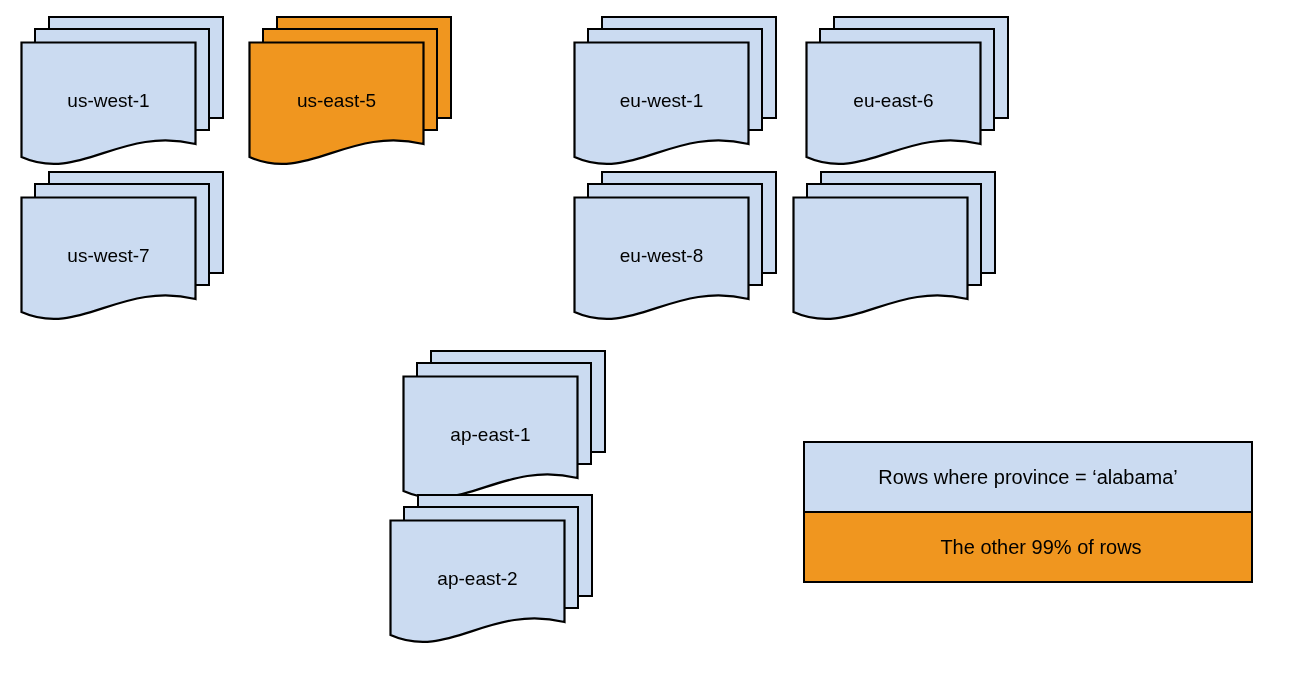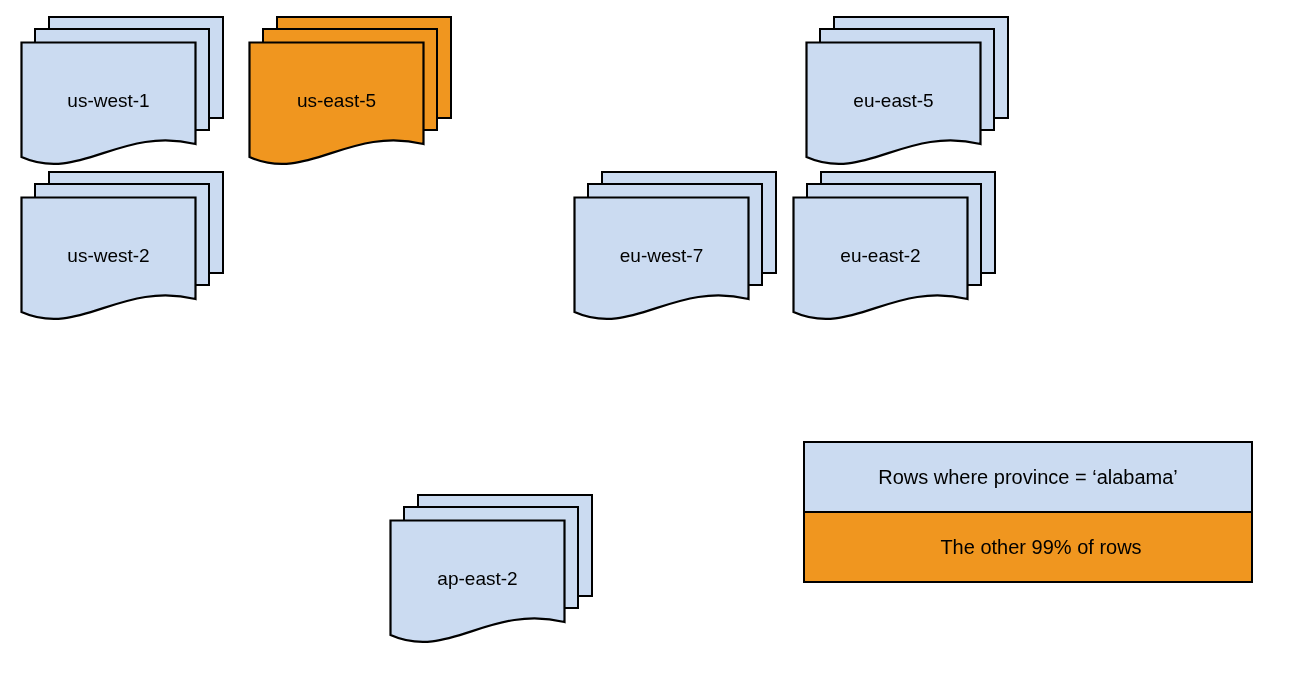--- a/index.html
+++ b/index.html
@@ -104,58 +104,73 @@
 
   <div class="stack orange" style="left:248px;top:16px">
     <div class="sheet s3"></div>
     <div class="sheet s2"></div>
     <svg class="docsvg" viewBox="0 0 177 125">
       <path d="M1.5,1.5 H175.5 V103 C100,85 60,142 1.5,116 Z"></path>
     </svg>
     <div class="label">us-east-5</div>
   </div>
 
+  <div class="stack blue" style="left:573px;top:16px">
+    <div class="sheet s3"></div>
+    <div class="sheet s2"></div>
+    <svg class="docsvg" viewBox="0 0 177 125">
+      <path d="M1.5,1.5 H175.5 V103 C100,85 60,142 1.5,116 Z"></path>
+    </svg>
+    <div class="label">eu-west-1</div>
+  </div>
 
   <div class="stack blue" style="left:805px;top:16px">
     <div class="sheet s3"></div>
     <div class="sheet s2"></div>
     <svg class="docsvg" viewBox="0 0 177 125">
       <path d="M1.5,1.5 H175.5 V103 C100,85 60,142 1.5,116 Z"></path>
     </svg>
-    <div class="label">eu-east-5</div>
+    <div class="label">eu-east-6</div>
   </div>
 
   <div class="stack blue" style="left:20px;top:171px">
     <div class="sheet s3"></div>
     <div class="sheet s2"></div>
     <svg class="docsvg" viewBox="0 0 177 125">
       <path d="M1.5,1.5 H175.5 V103 C100,85 60,142 1.5,116 Z"></path>
     </svg>
-    <div class="label">us-west-2</div>
+    <div class="label">us-west-7</div>
   </div>
 
 
   <div class="stack blue" style="left:573px;top:171px">
     <div class="sheet s3"></div>
     <div class="sheet s2"></div>
     <svg class="docsvg" viewBox="0 0 177 125">
       <path d="M1.5,1.5 H175.5 V103 C100,85 60,142 1.5,116 Z"></path>
     </svg>
-    <div class="label">eu-west-7</div>
+    <div class="label">eu-west-8</div>
   </div>
 
   <div class="stack blue" style="left:792px;top:171px">
     <div class="sheet s3"></div>
     <div class="sheet s2"></div>
     <svg class="docsvg" viewBox="0 0 177 125">
       <path d="M1.5,1.5 H175.5 V103 C100,85 60,142 1.5,116 Z"></path>
     </svg>
-    <div class="label">eu-east-2</div>
   </div>
 
+  <div class="stack blue" style="left:402px;top:350px">
+    <div class="sheet s3"></div>
+    <div class="sheet s2"></div>
+    <svg class="docsvg" viewBox="0 0 177 125">
+      <path d="M1.5,1.5 H175.5 V103 C100,85 60,142 1.5,116 Z"></path>
+    </svg>
+    <div class="label">ap-east-1</div>
+  </div>
 
   <div class="stack blue" style="left:389px;top:494px">
     <div class="sheet s3"></div>
     <div class="sheet s2"></div>
     <svg class="docsvg" viewBox="0 0 177 125">
       <path d="M1.5,1.5 H175.5 V103 C100,85 60,142 1.5,116 Z"></path>
     </svg>
     <div class="label">ap-east-2</div>
   </div>
 

